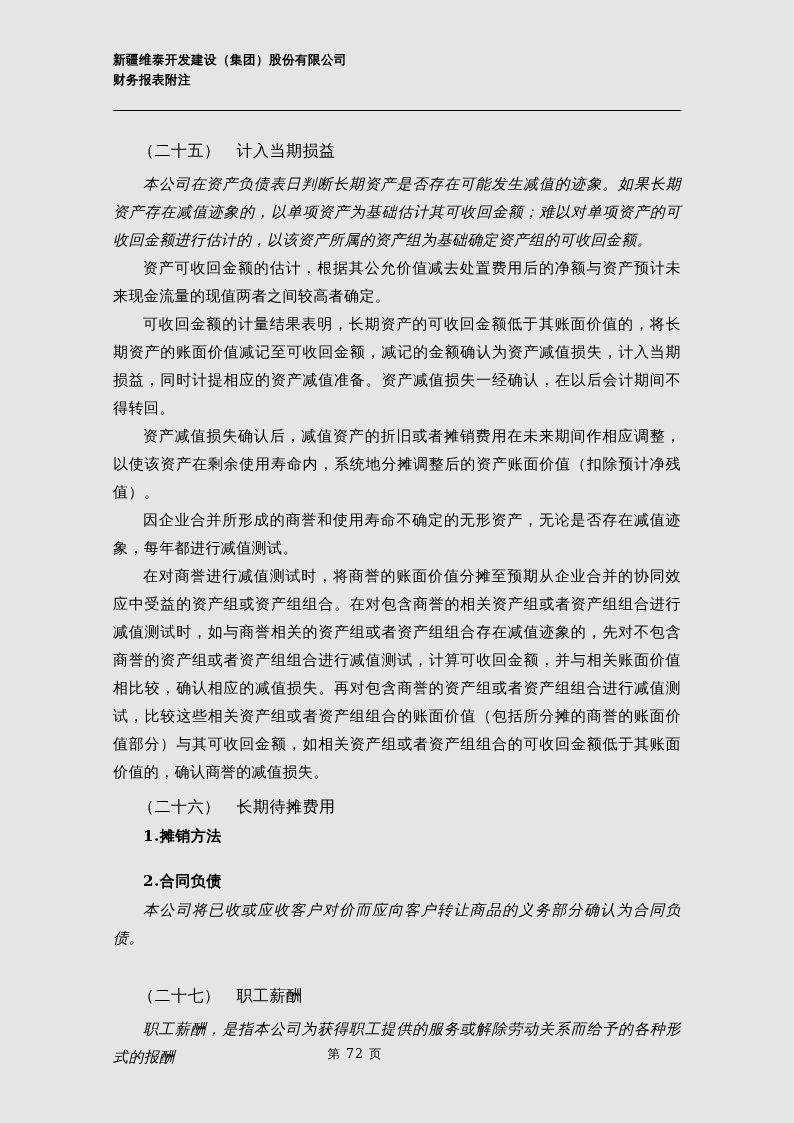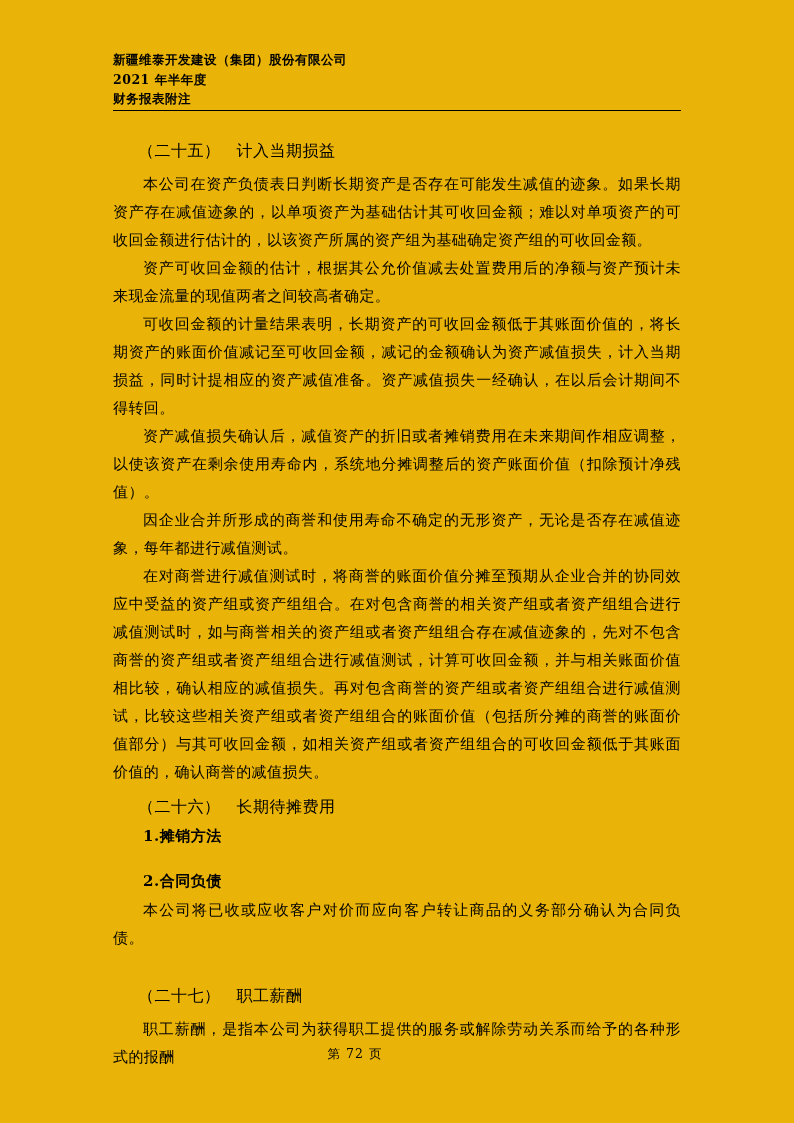--- a/index.html
+++ b/index.html
@@ -4,21 +4,21 @@
 <style>
   html, body {
     margin: 0;
     padding: 0;
     background: #ffffff;
   }
   .page {
     position: relative;
     width: 794px;
     height: 1123px;
-    background: #eab308;
+    background: #e5e5e5;
     font-family: "DejaVu Serif", "Liberation Serif", serif;
     color: #000000;
     overflow: hidden;
     box-sizing: border-box;
   }
   .doc-header {
     position: absolute;
     top: 50px;
     left: 113px;
     right: 113px;
@@ -63,39 +63,38 @@
   }
   .sub-heading.mt-big { margin-top: 24px; }
   p.body-para {
     font-size: 15px;
     line-height: 28px;
     margin: 0;
     text-align: justify;
     text-indent: 2em;
     letter-spacing: 0.4px;
   }
-  p.body-para.after-heading { margin-top: 0; }
+  p.body-para.after-heading { margin-top: 0; font-style: italic; }
   .doc-footer {
     position: absolute;
     top: 1046px;
     left: 0;
     width: 710px;
     text-align: center;
     font-size: 12.5px;
     letter-spacing: 1px;
   }
 </style>
 </head>
 <body>
 
 <div class="page">
 
   <div class="doc-header">
     <div>新疆维泰开发建设（集团）股份有限公司</div>
-    <div>2021 年半年度</div>
     <div>财务报表附注</div>
   </div>
 
   <div class="header-rule"></div>
 
   <div class="content">
 
     <h2 class="section-heading">
       <span>（二十五）</span>
       <span>计入当期损益</span>

